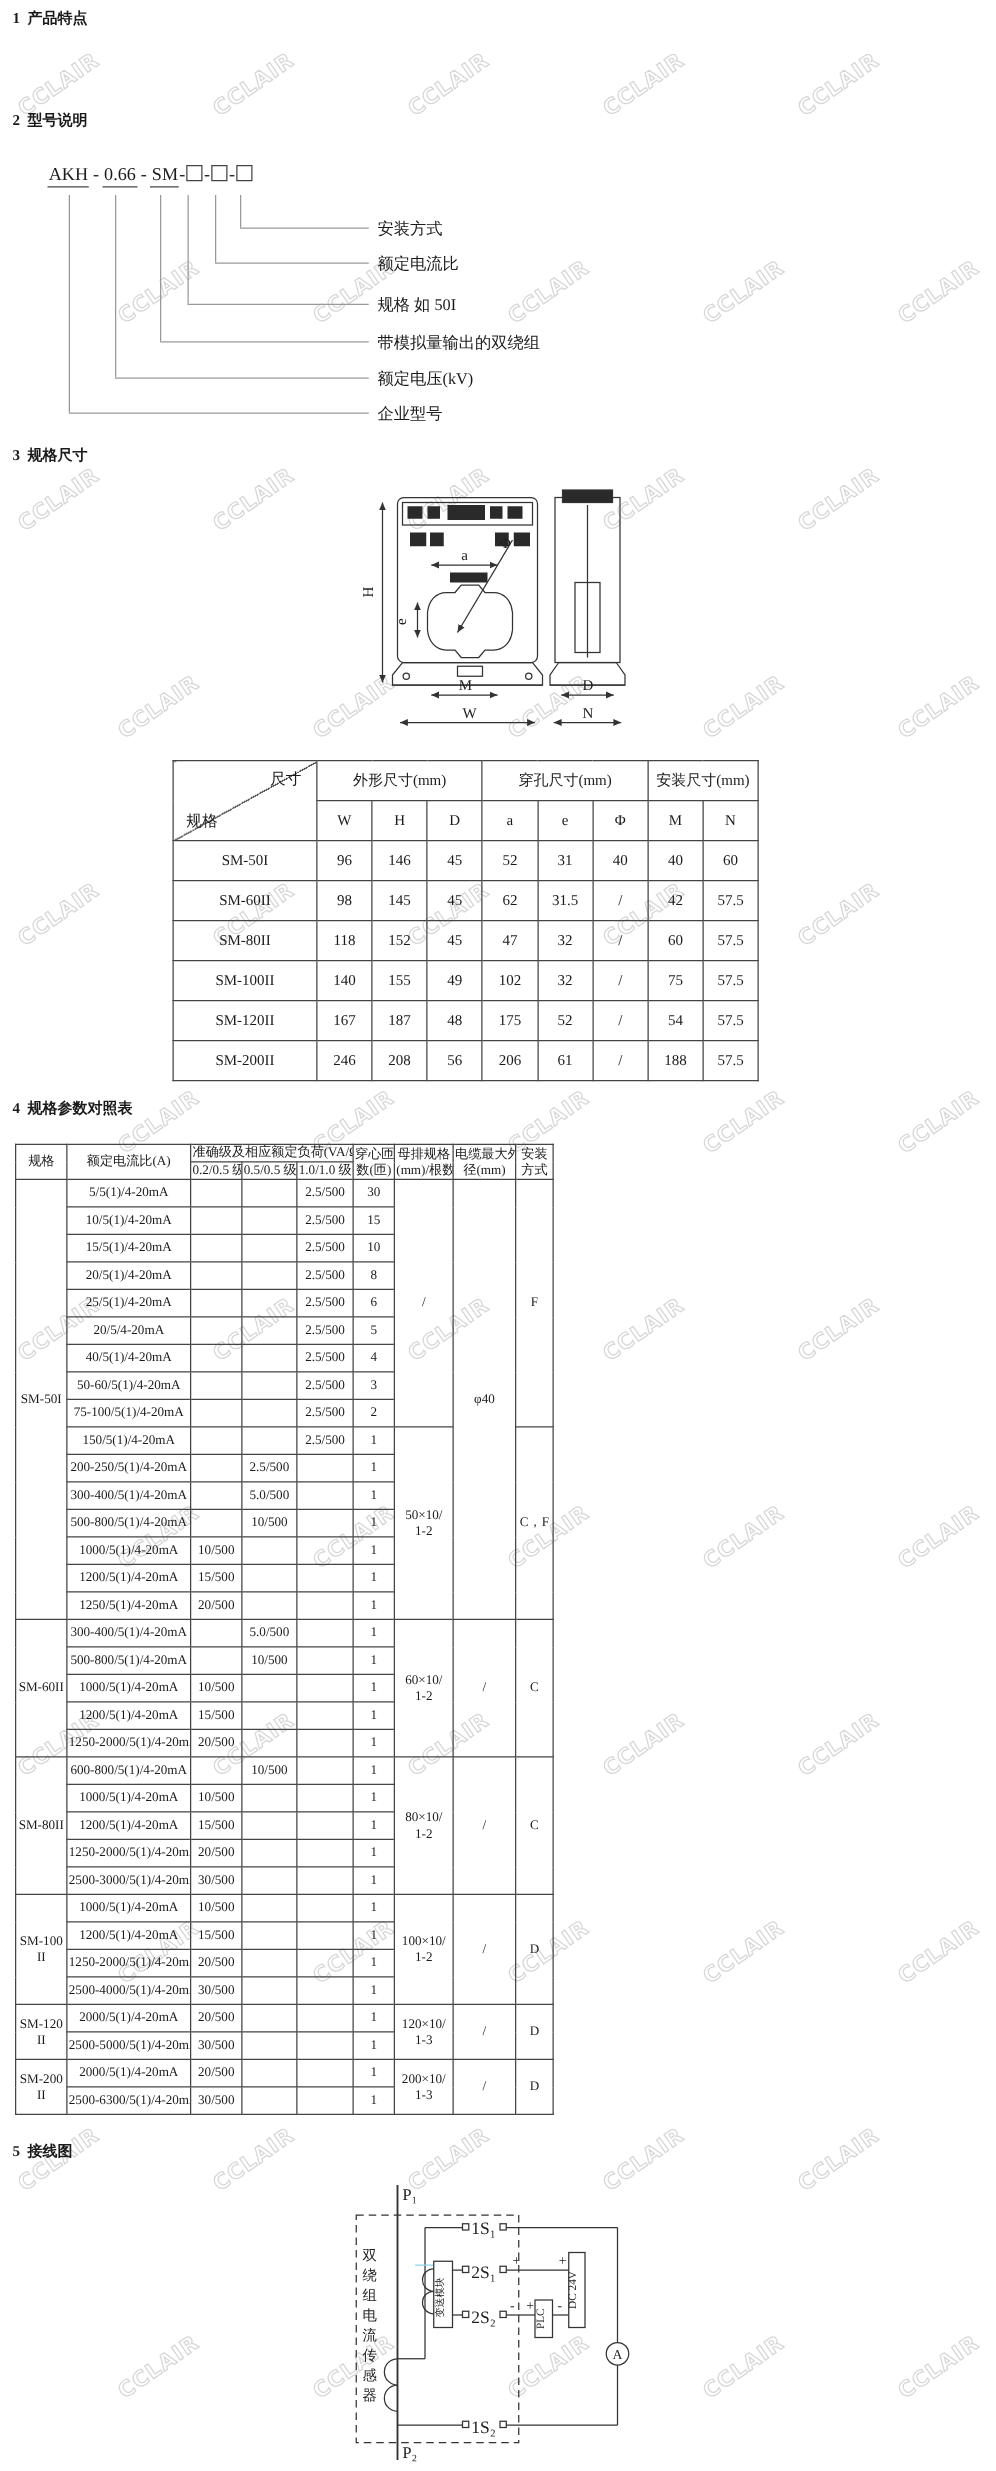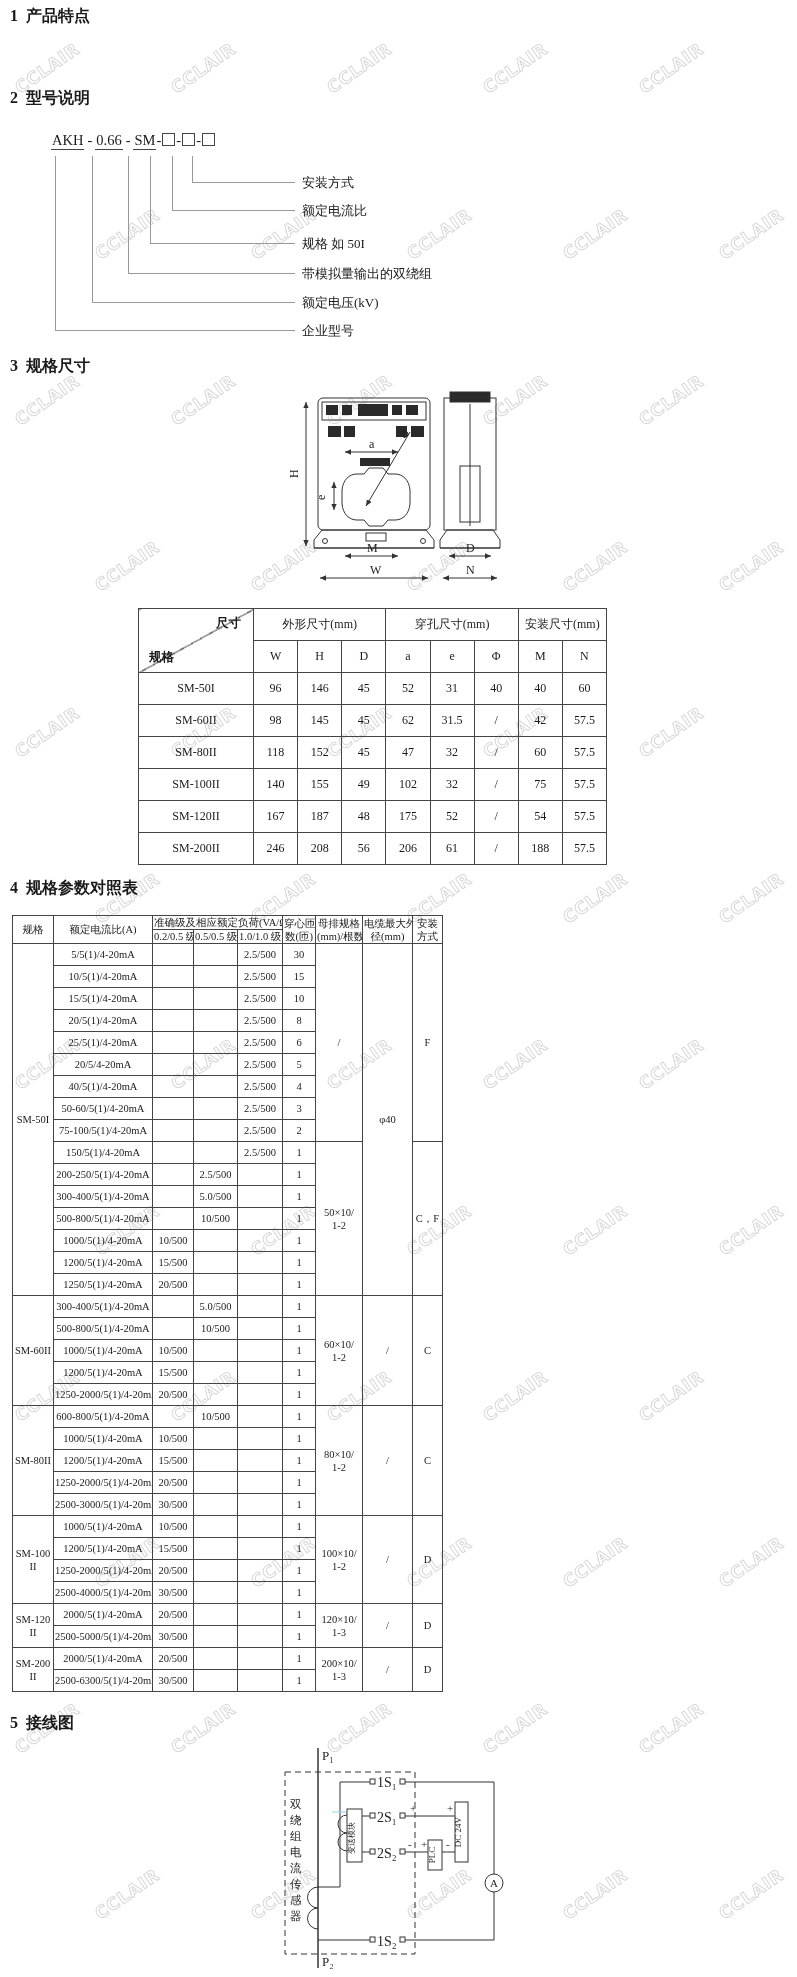--- a/index.html
+++ b/index.html
@@ -4,26 +4,26 @@
 <style>
   html,body{margin:0;padding:0;background:#fff;}
   .page{position:relative;width:797px;height:1977px;background:#fff;overflow:hidden;
         font-family:"Liberation Serif","DejaVu Serif",serif;color:#1a1a1a;}
   
   #wm-layer{position:absolute;inset:0;pointer-events:none;}
   .wm{position:absolute;font-family:"DejaVu Sans",sans-serif;font-weight:bold;font-size:17px;
       letter-spacing:1px;color:transparent;-webkit-text-stroke:1px #d7d7d7;
       transform:rotate(-35deg);}
   
-  .h{position:absolute;left:10px;font-size:16px;font-weight:bold;white-space:pre;text-align:right;}
+  .h{position:absolute;left:10px;font-size:12px;font-weight:bold;white-space:pre;text-align:right;}
   .para{position:absolute;left:10px;top:26px;width:780px;font-size:12.5px;line-height:17.5px;
         text-indent:2em;text-align:justify;}
   
   .model{position:absolute;left:0;top:130px;width:600px;height:210px;}
-  .code-line{position:absolute;left:51px;top:2px;font-size:14.5px;white-space:nowrap;}
+  .code-line{position:absolute;left:38px;top:2px;font-size:14.5px;white-space:nowrap;}
   .code-line .u{border-bottom:1px solid #444;padding:0 1px 1px;}
   .code-line .dsh{margin:0 3px;}
   .mbox{display:inline-block;width:11px;height:11px;border:1px solid #444;vertical-align:-1px;margin:0 1px;}
   .vline{position:absolute;width:0;border-left:1px solid #999;top:26px;}
   .hline{position:absolute;height:0;border-top:1px solid #999;}
   .mlabel{position:absolute;left:302px;font-size:13px;white-space:nowrap;}
   
   .tech{position:absolute;}
   .tech text{font-family:"Liberation Serif","DejaVu Serif",serif;fill:#222;}
   
@@ -204,21 +204,21 @@
       <text x="137" y="162">M</text>
       <text x="140" y="184">W</text>
       <text x="236" y="162">D</text>
       <text x="236" y="184">N</text>
     </g>
   </svg>
 
   <table class="dim-table" id="dim-table">
       <tbody>
         <tr>
-          <td rowspan="2" class="diag" style="width: 114px; font-weight: bold;">
+          <td rowspan="2" class="diag" style="width: 114px;">
             <span class="ct">尺寸</span>
             <span class="cb">规格</span>
           </td>
           <th colspan="3">
             <div class="cell-line">外形尺寸(mm)</div>
           </th>
           <th colspan="3">
             <div class="cell-line">穿孔尺寸(mm)</div>
           </th>
           <th colspan="2">

